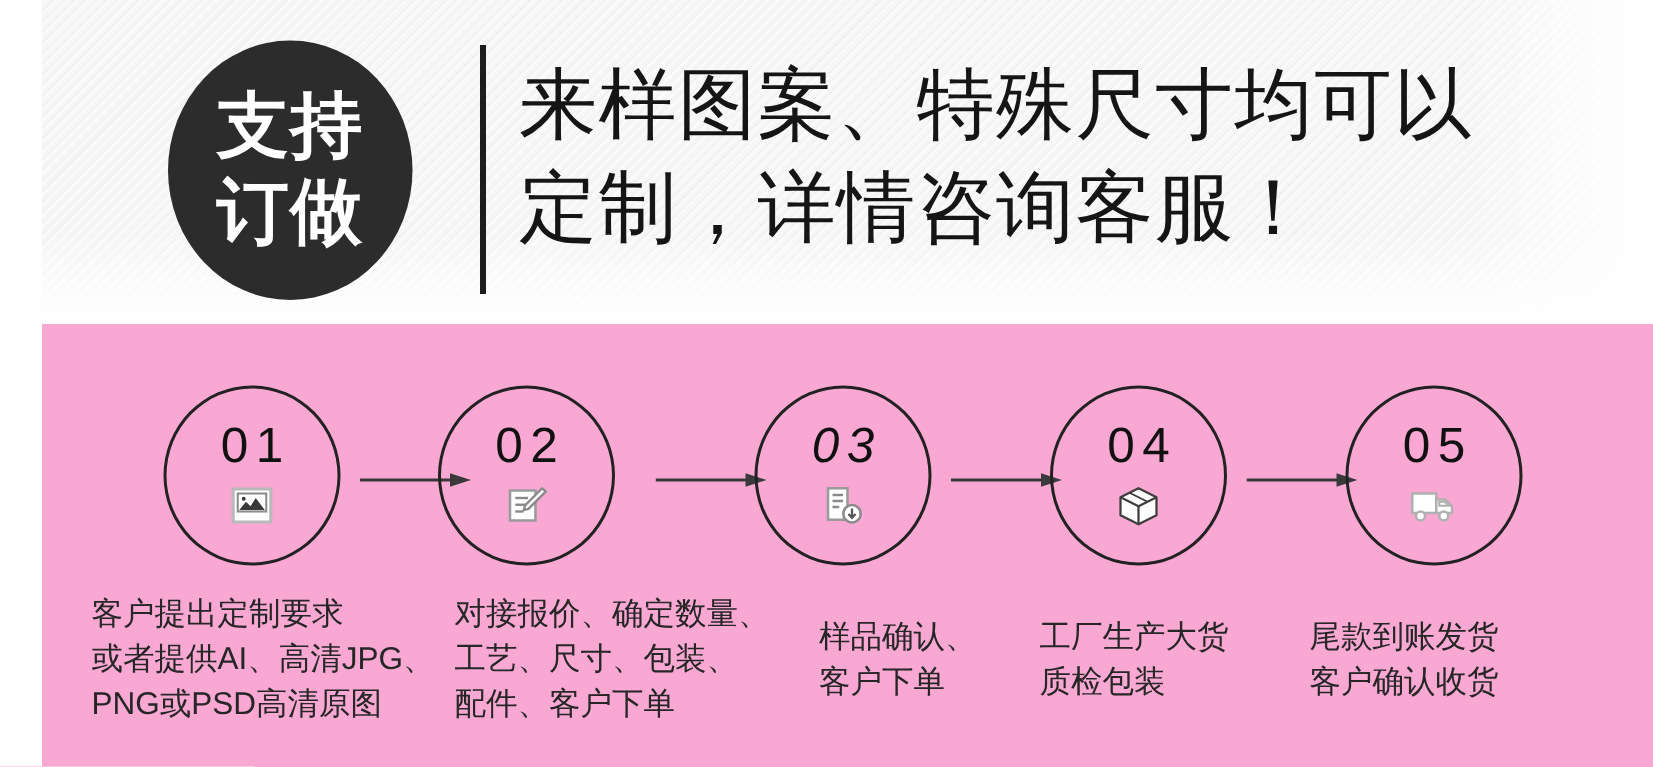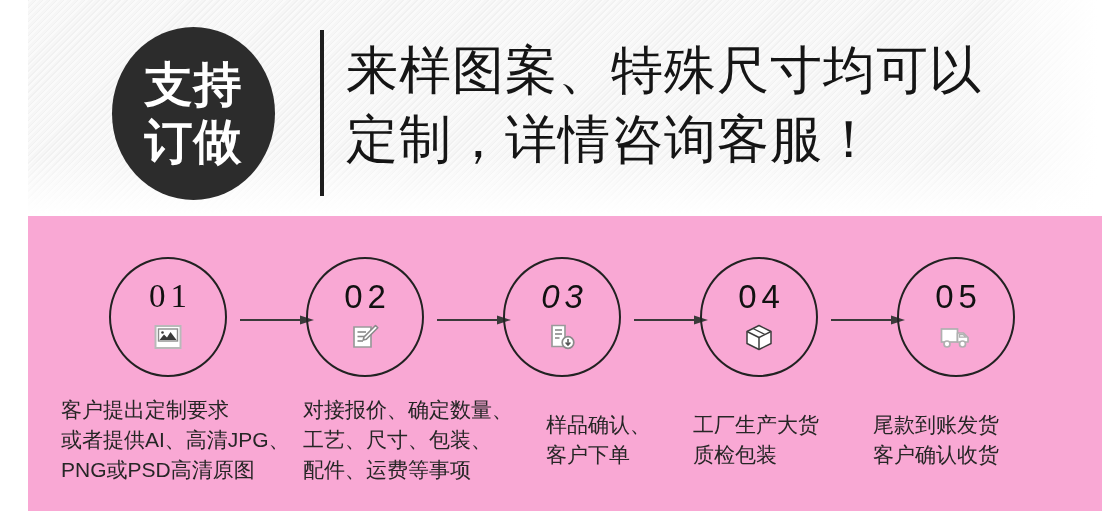--- a/index.html
+++ b/index.html
@@ -187,33 +187,33 @@
         <polygon points="60,0.5 74,5 60,9.5" fill="#3a3a3a"></polygon>
       </svg>
     </div>
     <div class="arrow" style="left:803px; width:74px;">
       <svg width="74" height="10" viewBox="0 0 74 10">
         <line x1="0" y1="5" x2="62" y2="5" stroke="#3a3a3a" stroke-width="2"></line>
         <polygon points="60,0.5 74,5 60,9.5" fill="#3a3a3a"></polygon>
       </svg>
     </div>
 
-    <div class="step-circle" style="left:81px;font-family:Liberation Serif, serif;">
+    <div class="step-circle" style="left:81px;">
       <span class="step-num">01</span>
       <span class="step-icon">
         <svg width="30" height="30" viewBox="0 0 30 30">
           <rect x="2.5" y="4" width="25" height="22" fill="#ffffff" stroke="#b9b9b9" stroke-width="2"></rect>
           <rect x="5.5" y="7" width="19" height="12" fill="#ffffff" stroke="#8d8d8d" stroke-width="1.4"></rect>
           <circle cx="9.5" cy="10.5" r="1.3" fill="#3a3a3a"></circle>
           <polygon points="6.5,18 11,12.5 14,15.5 17.5,10 23.5,18" fill="#3a3a3a"></polygon>
         </svg>
       </span>
     </div>
 
-    <div class="step-circle" style="left:278px;">
+    <div class="step-circle" style="left:264px;">
       <span class="step-num">02</span>
       <span class="step-icon">
         <svg width="30" height="30" viewBox="0 0 30 30">
           <path d="M4 5 h17 v20 h-17 z" fill="#ffffff" stroke="#9a9a9a" stroke-width="1.7"></path>
           <line x1="7.5" y1="10" x2="16" y2="10" stroke="#8a8a8a" stroke-width="1.6"></line>
           <line x1="7.5" y1="14.5" x2="16" y2="14.5" stroke="#8a8a8a" stroke-width="1.6"></line>
           <line x1="7.5" y1="19" x2="13" y2="19" stroke="#8a8a8a" stroke-width="1.6"></line>
           <path d="M25.5 3.5 l2.3 2.3 -11.5 11.5 -3.1 0.8 0.8 -3.1 z" fill="#ffffff" stroke="#8a8a8a" stroke-width="1.6" stroke-linejoin="round"></path>
         </svg>
       </span>
@@ -262,21 +262,21 @@
 
   <div class="caption" style="left:33px; top:395px;">
     <span class="cl">客户提出定制要求</span>
     <span class="cl">或者提供AI、高清JPG、</span>
     <span class="cl">PNG或PSD高清原图</span>
   </div>
 
   <div class="caption" style="left:275px; top:395px;">
     <span class="cl">对接报价、确定数量、</span>
     <span class="cl">工艺、尺寸、包装、</span>
-    <span class="cl">配件、运费等事项</span>
+    <span class="cl">配件、客户下单</span>
   </div>
 
   <div class="caption" style="left:518px; top:410px;">
     <span class="cl">样品确认、</span>
     <span class="cl">客户下单</span>
   </div>
 
   <div class="caption" style="left:665px; top:410px;">
     <span class="cl">工厂生产大货</span>
     <span class="cl">质检包装</span>

